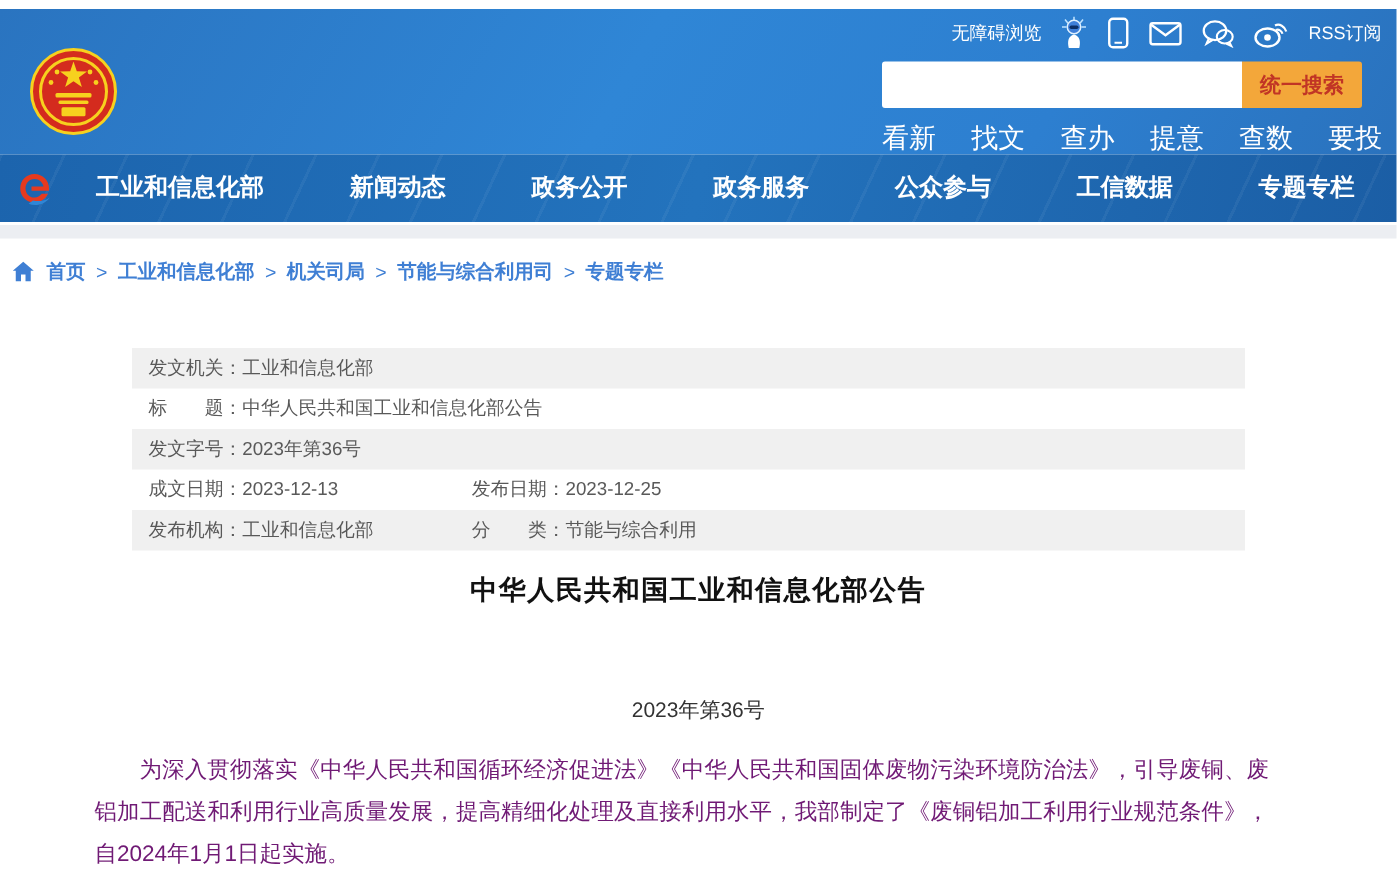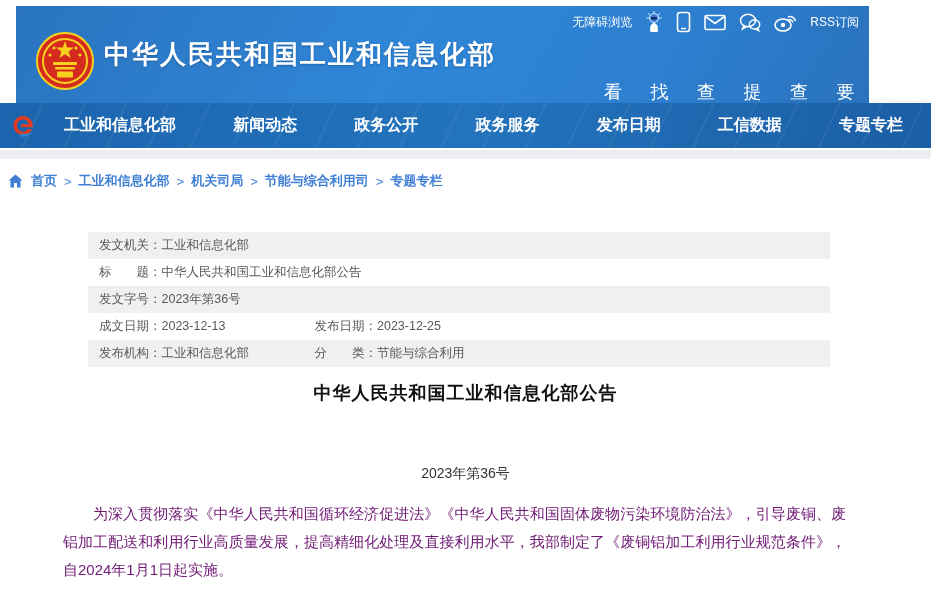--- a/index.html
+++ b/index.html
@@ -3,21 +3,21 @@
 <meta charset="utf-8">
 <style>
   * { margin:0; padding:0; box-sizing:border-box; }
   html,body { background:#fff; }
   body {
     width:931px; height:591px; overflow:hidden; position:relative;
     font-family:"Liberation Sans","DejaVu Sans",sans-serif;
   }
   
   .site-header {
-    position:absolute; left:16px; top:6px; width:853px; height:97px;
+    position:absolute; left:0; top:6px; width:931px; height:97px;
     background:linear-gradient(120deg,#2a74c0 0%,#2f86d6 45%,#2d7fd0 75%,#2a72bd 100%);
   }
   .topbar {
     position:absolute; top:3px; right:10px; height:26px;
     display:flex; align-items:center; gap:13px; color:#fff; font-size:12px;
   }
   .topbar .txt { color:#fff; text-decoration:none; cursor:pointer; }
   .topbar svg { display:block; }
   .emblem { position:absolute; left:20px; top:26px; width:58px; height:58px; cursor:pointer; }
   .title-block { position:absolute; left:88px; top:33px; color:#fff; cursor:pointer; }
@@ -138,23 +138,26 @@
         <circle cx="40" cy="16" r="1.6" fill="#f7d11e"></circle>
       <circle cx="14" cy="23" r="1.6" fill="#f7d11e"></circle>
         <circle cx="44" cy="23" r="1.6" fill="#f7d11e"></circle>
       <rect x="17" y="30" width="24" height="3" rx="1" fill="#f7d11e"></rect>
       <rect x="19" y="35" width="20" height="2.4" rx="1" fill="#f7d11e"></rect>
       <rect x="21" y="39.5" width="16" height="6" rx="1" fill="#f7d11e"></rect>
     </svg>
   </div>
 
   <div class="title-block">
-    <div class="site-title">中华人民共和国工业和信息化部</div>
-  </div>
-
+  </div>
+
+  <div class="search-wrap">
+    <input class="search-input" type="text" value="" style="">
+    <button class="search-btn">统一搜索</button>
+  </div>
 
   <div class="quick-links">
     <span>看新闻</span>
     <span>找文件</span>
     <span>查办事</span>
     <span>提意见</span>
     <span>查数据</span>
     <span>要投诉</span>
   </div>
 </div>
@@ -164,21 +167,21 @@
     <svg width="26" height="26" viewBox="0 0 26 26">
       <path d="M13 3 C7.5 3 3.5 7.3 3.5 12.6 C3.5 18 7.8 22 13 22 C17 22 20.5 19.6 22 16.2 L17.8 16.2 C16.6 17.8 14.9 18.7 13 18.7 C9.6 18.7 7 16 7 12.6 C7 9.2 9.6 6.4 13 6.4 C16 6.4 18.4 8.5 19 11.3 L11 11.3 L11 14.2 L22.6 14.2 C22.7 13.7 22.7 13.1 22.7 12.6 C22.7 7.3 18.4 3 13 3 Z" fill="#e63a1f"></path>
       <path d="M9 22.8 C14 24.8 20 23.3 23.2 18.6 C20 21 15.5 21.6 12 20.6 Z" fill="#2f86d6"></path>
     </svg>
   </span>
   <div class="nav-items">
     <span>工业和信息化部</span>
     <span>新闻动态</span>
     <span>政务公开</span>
     <span>政务服务</span>
-    <span>发布日期</span>
+    <span>公众参与</span>
     <span>工信数据</span>
     <span>专题专栏</span>
   </div>
 </div>
 
 <div class="header-shadow"></div>
 
 <div class="breadcrumb">
   <span>
     <svg width="15" height="14" viewBox="0 0 15 14">

